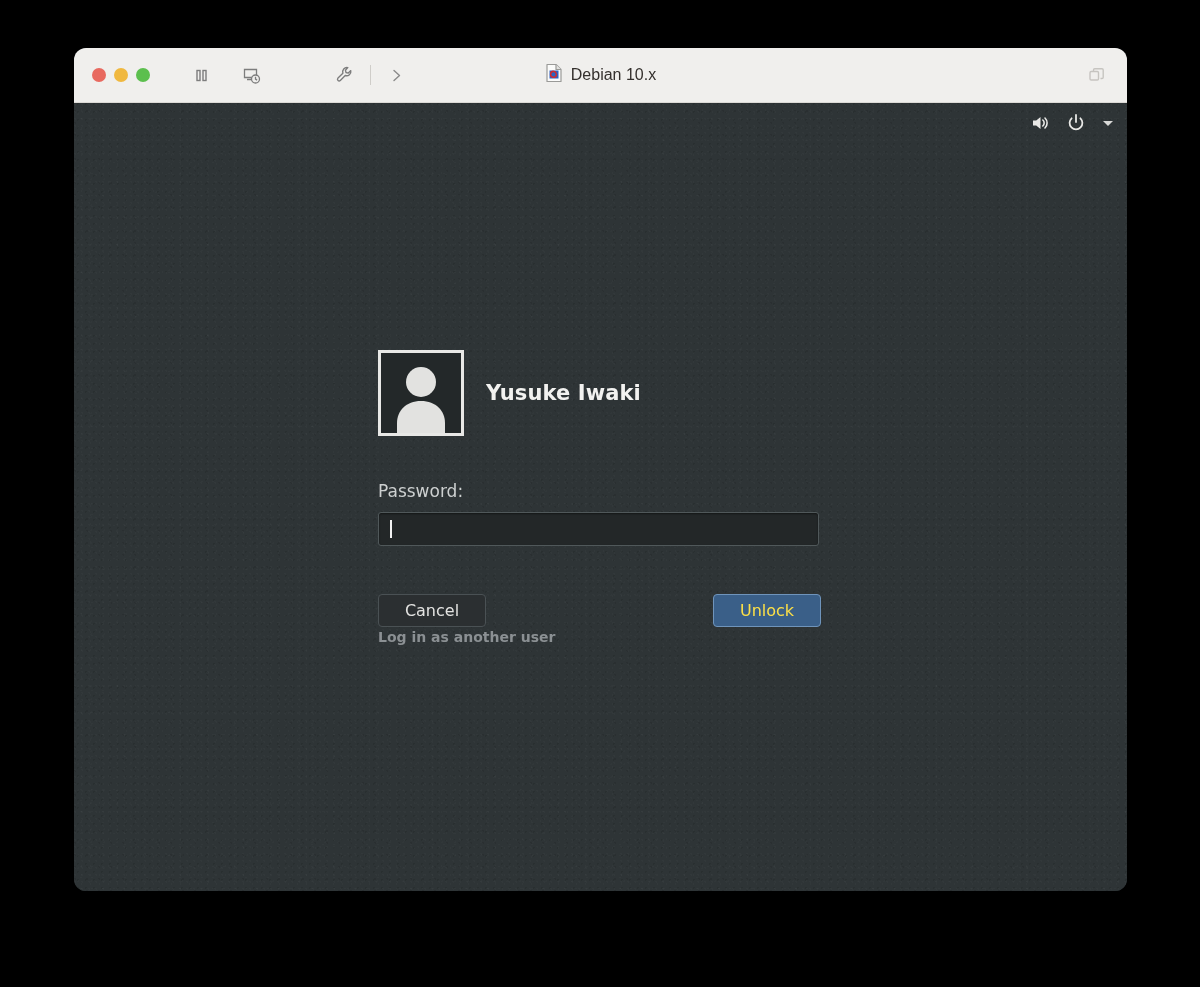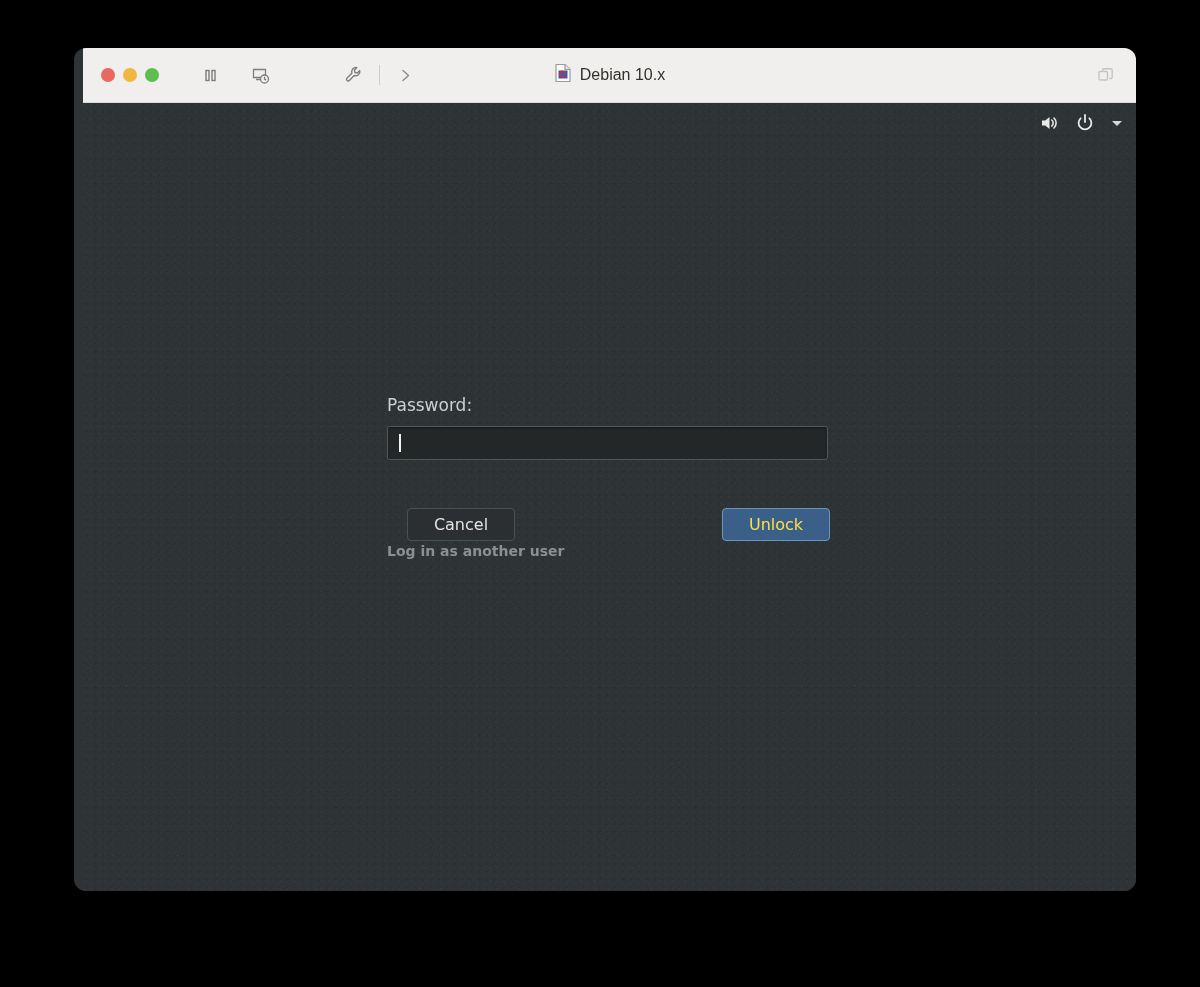--- a/index.html
+++ b/index.html
@@ -19,21 +19,20 @@
   .vm-window {
     position: absolute;
     left: 74px;
     top: 48px;
     width: 1053px;
     height: 843px;
     border-radius: 12px;
     overflow: hidden;
     background: #2e3436;
     box-shadow: 0 8px 40px rgba(0,0,0,0.6);
-    padding-left: 9px;
   }
 
   
   .titlebar {
     position: relative;
     height: 54px;
     background: #f0efed;
     border-bottom: 1px solid #dcdad6;
     display: flex;
     align-items: center;
@@ -224,21 +223,20 @@
     align-items: center;
     justify-content: center;
     box-sizing: border-box;
     cursor: pointer;
     user-select: none;
   }
   .btn-cancel {
     background: #2b2f31;
     border: 1px solid #4a5154;
     color: #e3e3e1;
-    margin-left: 20px;
   }
   .btn-unlock {
     background: #3a5f88;
     border: 1px solid #6f94bb;
     color: #fde047;
   }
 
   .alt-login {
     font-size: 14px;
     font-weight: bold;
@@ -334,20 +332,29 @@
       </span>
       <span class="tray-item">
         <svg width="14" height="14" viewBox="0 0 14 14">
           <path d="M2 5 L7 10 L12 5 z" fill="#d8d8d6"></path>
         </svg>
       </span>
     </div>
 
     <div class="login-area">
 
+      <div class="user-row">
+        <div class="avatar">
+          <svg width="80" height="80" viewBox="0 0 80 80">
+            <circle cx="40" cy="29" r="15" fill="#e2e2e0"></circle>
+            <path d="M40 48 c-15 0 -24 10 -24 22 v12 h48 v-12 c0-12 -9-22 -24-22 z" fill="#e2e2e0"></path>
+          </svg>
+        </div>
+        <div class="username">Yusuke Iwaki</div>
+      </div>
 
       <div class="pw-label">Password:</div>
 
       <div class="pw-field">
         <span class="caret"></span>
         <input class="pw-input" type="password" autocomplete="off" placeholder="" style="">
       </div>
 
       <div class="button-row">
         <div class="btn btn-cancel">Cancel</div>

